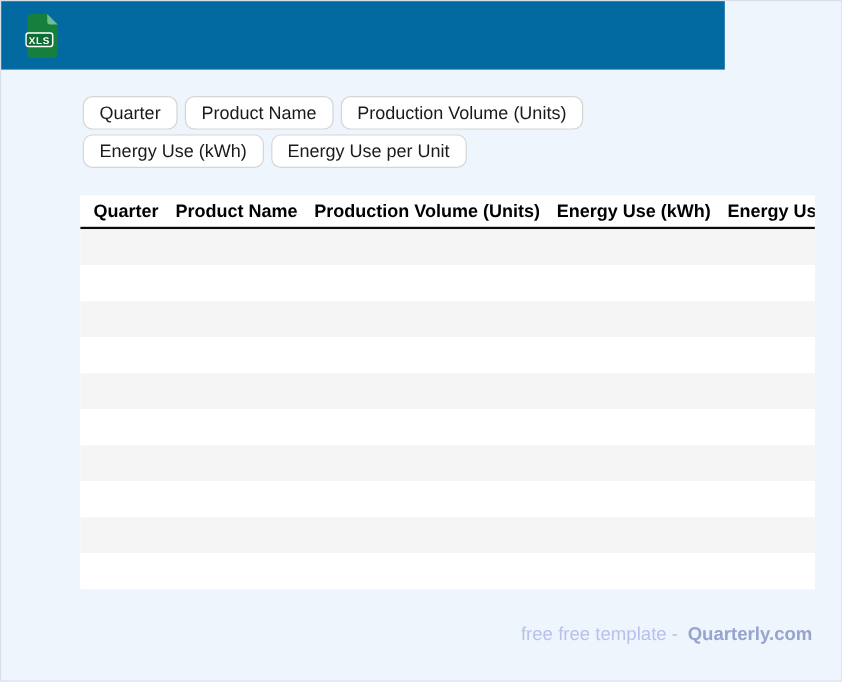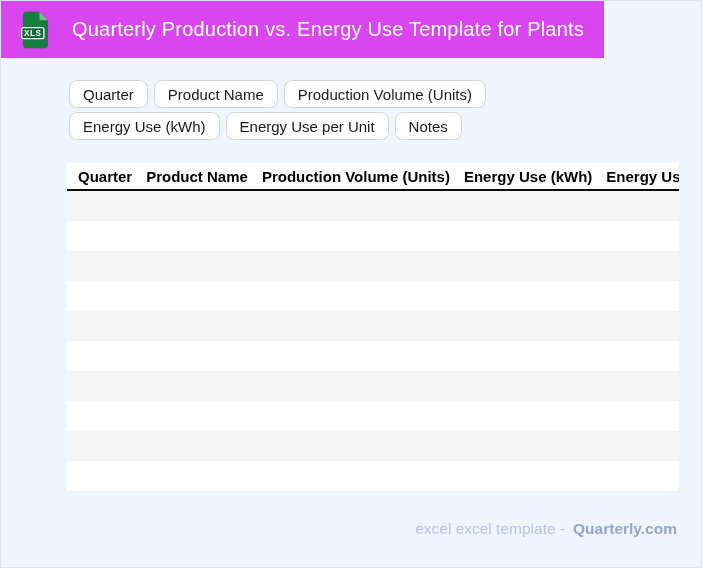--- a/index.html
+++ b/index.html
@@ -8,21 +8,21 @@
     width:702px; height:568px;
     position:relative;
     background:#eff5fd;
     border:1px solid #d9e0ea;
     overflow:hidden;
     font-family:"Liberation Sans", sans-serif;
   }
   .header-bar {
     position:absolute; left:0; top:0;
     width:603px; height:57px;
-    background:#d946ef;
+    background:#0369a1;
     display:flex; align-items:center;
   }
   .file-icon {
     margin-left:20px;
     width:29px; height:38px;
     display:inline-flex; flex:0 0 auto;
   }
   .title {
     margin-left:22px;
     font-size:20px;
@@ -89,30 +89,28 @@
 
 <div class="header-bar">
   <span class="file-icon">
     <svg viewBox="-2 0 30 38" width="29" height="38" xmlns="http://www.w3.org/2000/svg">
       <path d="M3 0 H17 L26 9 V34 a4 4 0 0 1 -4 4 H3 a4 4 0 0 1 -3 -4 V4 a4 4 0 0 1 3 -4 Z" fill="#15803d"></path>
       <path d="M17 0 L26 9 H19 a2 2 0 0 1 -2 -2 Z" fill="#6fbe8d"></path>
       <rect x="-1.3" y="16.5" width="23" height="11.5" rx="2" fill="#0e6b33" stroke="#ffffff" stroke-width="1.3"></rect>
       <text x="10.2" y="25.6" font-size="8.5" font-weight="bold" fill="#ffffff" text-anchor="middle" font-family="Liberation Sans, sans-serif" letter-spacing="0.6">XLS</text>
     </svg>
   </span>
-  <h1 class="title">Quarterly Production vs. Energy Use Template for Plants</h1>
 </div>
 
 <div class="chips">
     <button class="chip">Quarter</button>
     <button class="chip">Product Name</button>
     <button class="chip">Production Volume (Units)</button>
     <button class="chip">Energy Use (kWh)</button>
     <button class="chip">Energy Use per Unit</button>
-    <button class="chip">Notes</button>
   </div>
 
 <div class="table">
   <div class="thead">
       <span class="th">Quarter</span>
       <span class="th">Product Name</span>
       <span class="th">Production Volume (Units)</span>
       <span class="th">Energy Use (kWh)</span>
       <span class="th">Energy Use per Unit</span>
     </div>
@@ -124,14 +122,14 @@
       <div class="trow"></div>
       <div class="trow"></div>
       <div class="trow"></div>
       <div class="trow"></div>
       <div class="trow"></div>
       <div class="trow"></div>
     </div>
 </div>
 
 <div class="footer">
-  <span class="footer-text">excel excel template -</span><span class="footer-brand">Quarterly.com</span>
+  <span class="footer-text">free free template -</span><span class="footer-brand">Quarterly.com</span>
 </div>
 
 </body></html>

